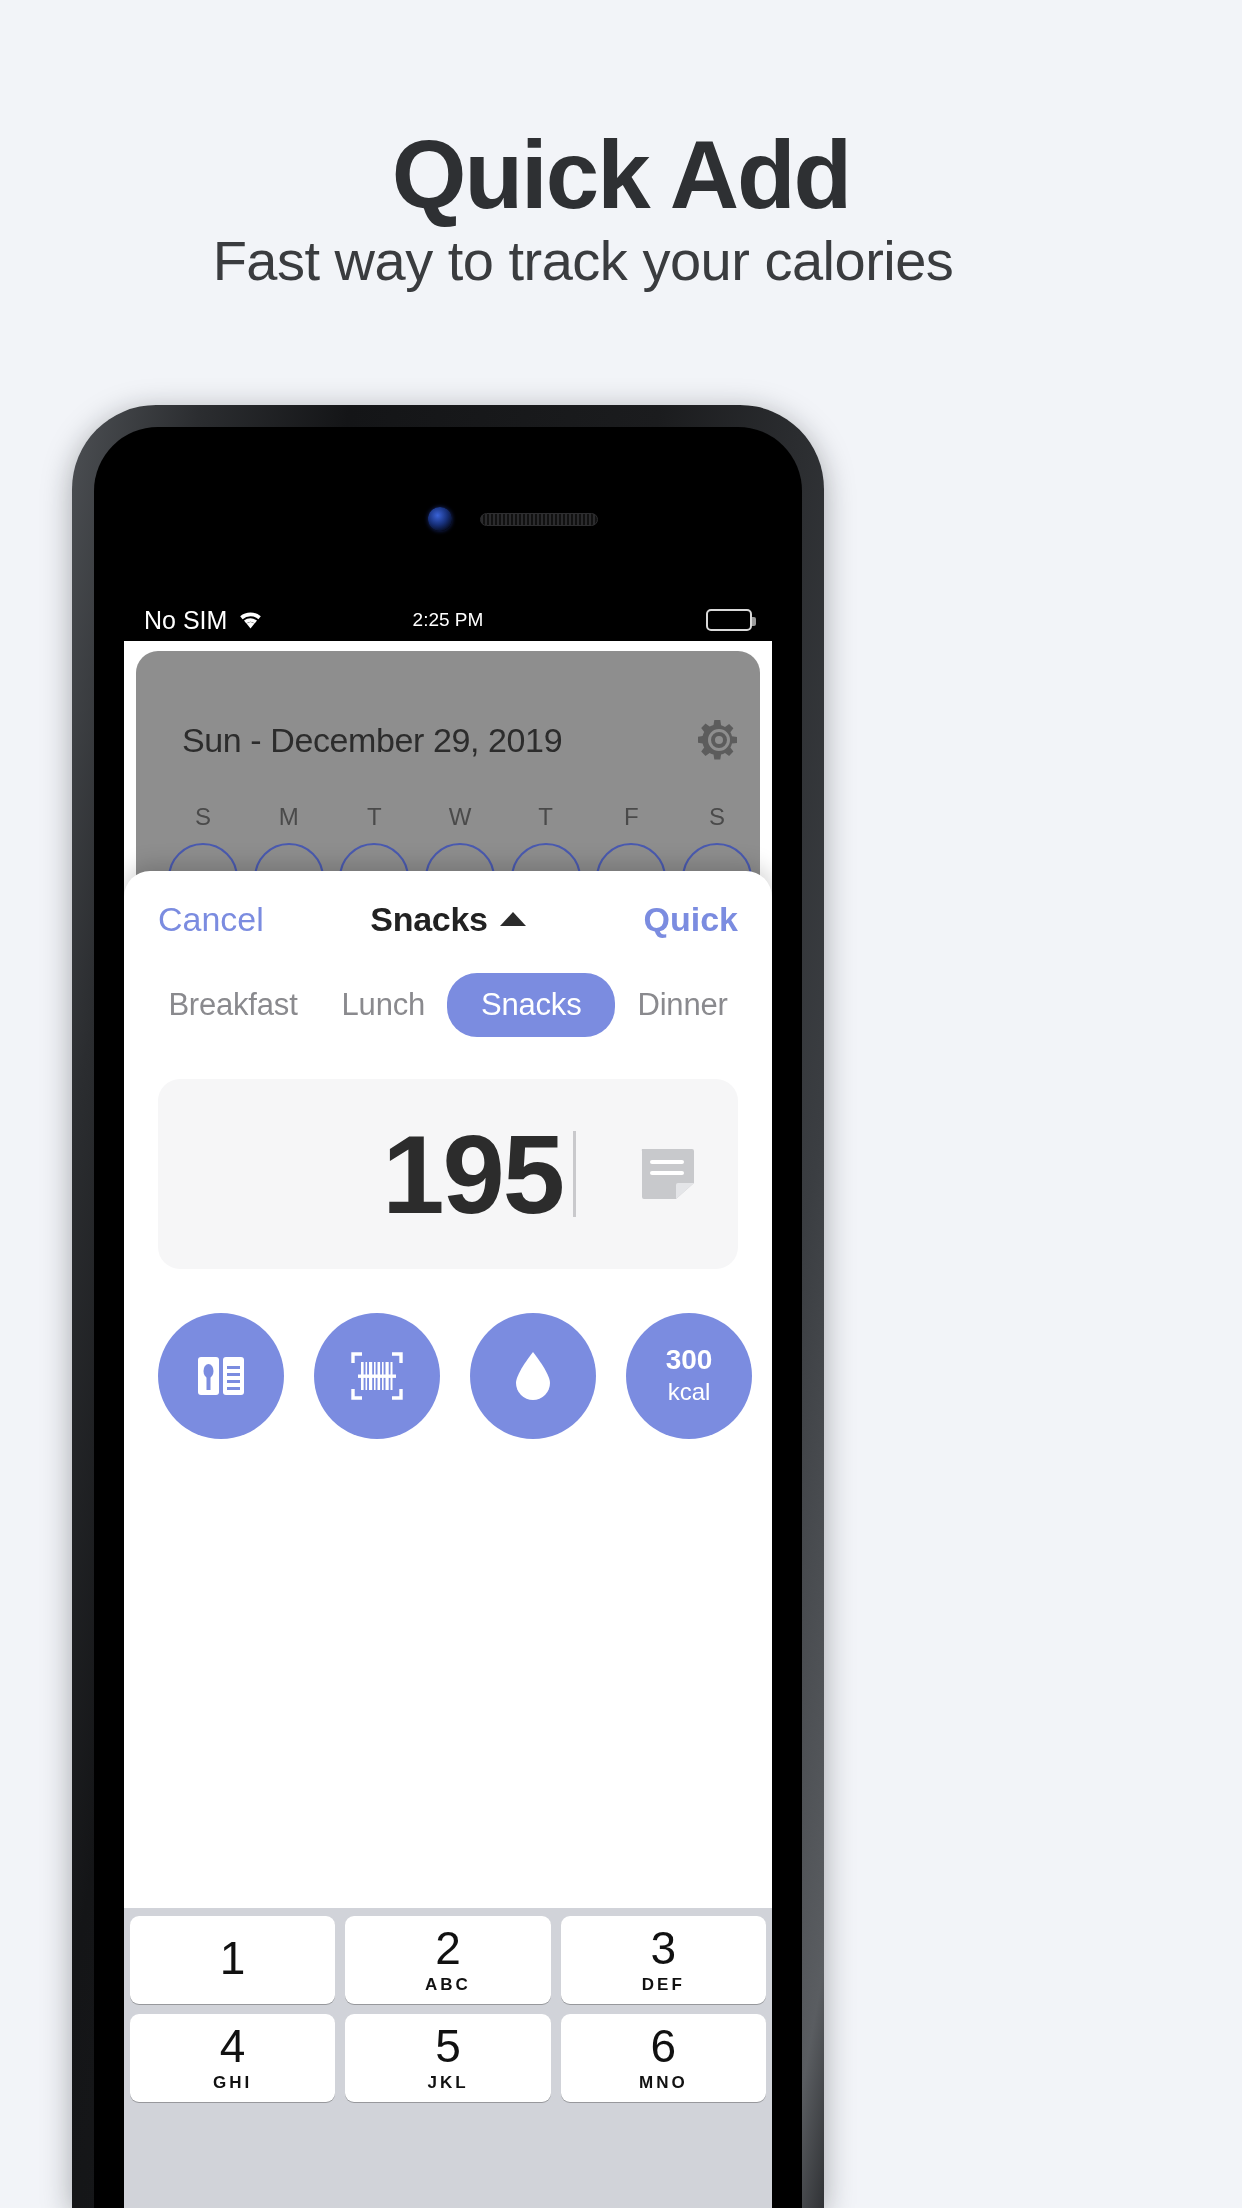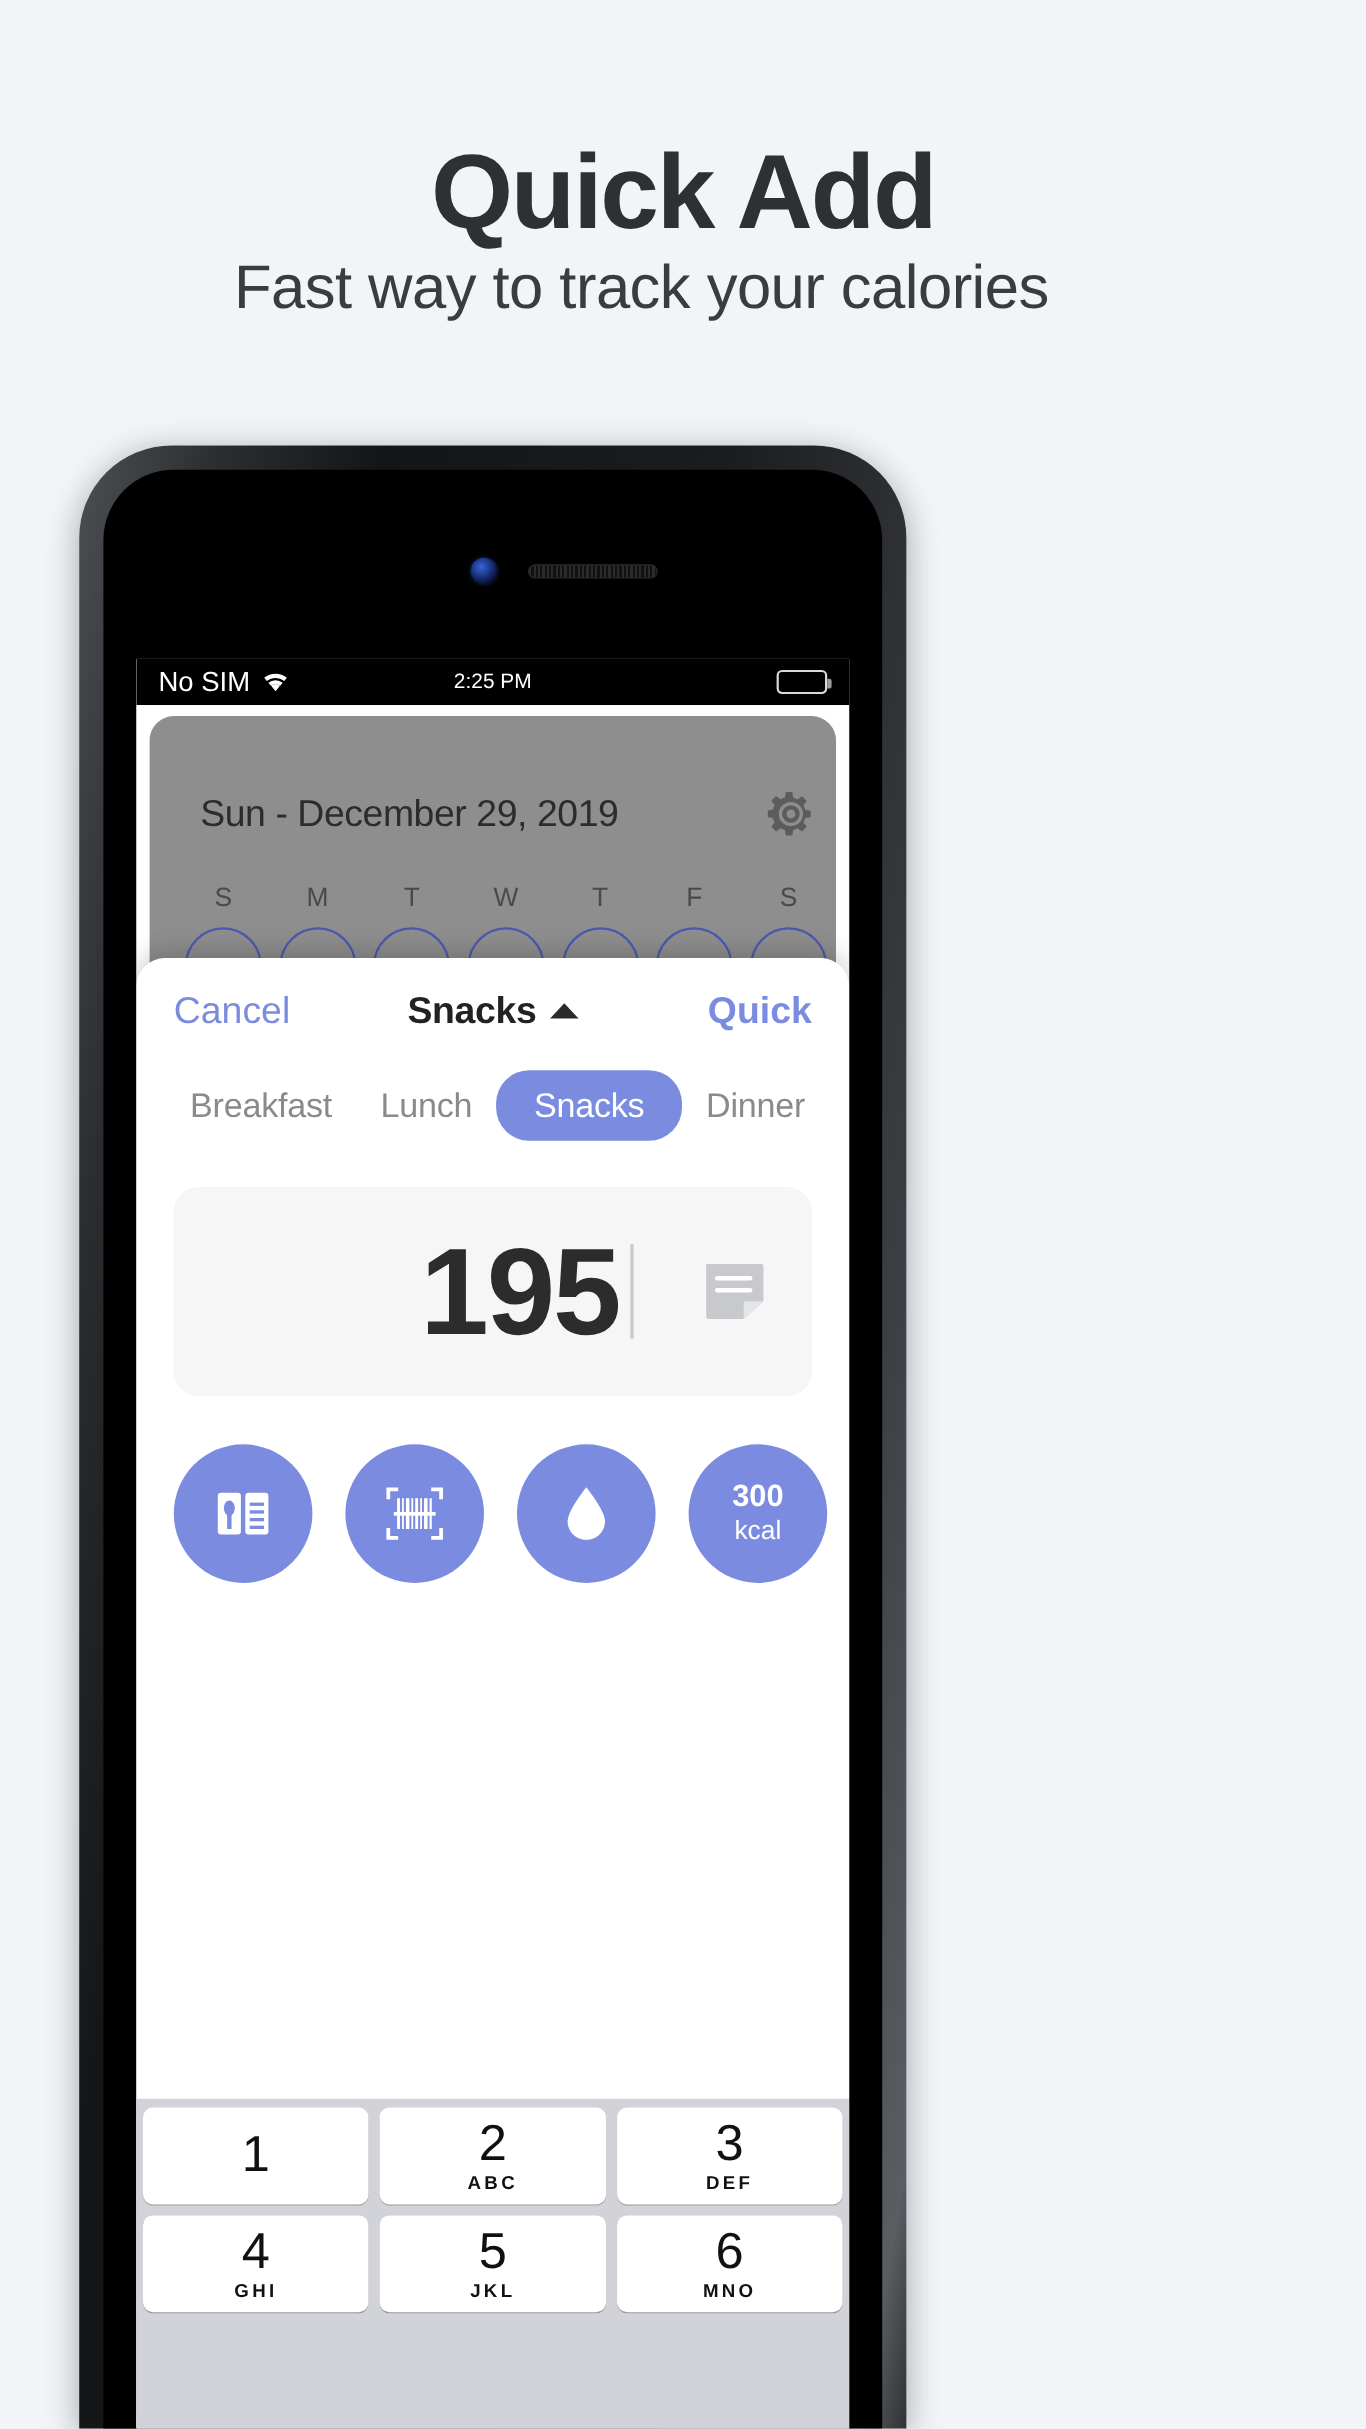--- a/index.html
+++ b/index.html
@@ -78,21 +78,21 @@
   .sb-time { position: absolute; left: 0; width: 648px; text-align: center;
              font-size: 19px; font-weight: 500; pointer-events: none; }
   .sb-right { margin-left: auto; display: flex; align-items: center; }
   .battery { width: 46px; height: 22px; border: 2px solid #d9d9d9; border-radius: 5px;
              position: relative; padding: 2px; }
   .battery::after { content:""; position:absolute; right:-6px; top:6px; width:4px; height:9px;
                     background:#9a9a9a; border-radius: 0 2px 2px 0; }
   .battery-fill { width: 100%; height: 100%; background: #fff; border-radius: 2px; }
 
   
-  .app-bg { position: relative; height: 1567px; background: #fff; }
+  .app-bg { position: relative; height: 1567px; background: #fff; border-radius: 16px; }
   .dim-card {
     position:absolute; left: 12px; top: 10px; width: 624px; height: 260px;
     background: #8e8e8e; border-radius: 22px;
   }
   .date-row { position:absolute; left: 46px; top: 66px; width: 560px;
               display:flex; align-items:center; justify-content: space-between; }
   .date-text { font-size: 34px; color: #2c2c2c; letter-spacing: -0.4px; }
   .gear { width: 46px; height: 46px; opacity: .62; }
   .weekdays { position:absolute; left: 28px; top: 152px; width: 592px;
               display:flex; justify-content: space-between; }
@@ -120,21 +120,21 @@
   .sheet-cancel { font-size: 34px; color: #7b8ce0; }
   .sheet-title {
     position:absolute; left:0; width: 648px; text-align:center;
     font-size: 34px; font-weight: bold; color: #222; letter-spacing:-0.3px;
     display:flex; align-items:center; justify-content:center; gap: 12px;
   }
   .caret-up { width:0;height:0;border-left:13px solid transparent;border-right:13px solid transparent;
               border-bottom:14px solid #2b2b2b; display:inline-block; }
   .sheet-save { font-size: 34px; font-weight: bold; color: #7b8ce0; position: relative; z-index: 2; }
 
-  .meal-tabs { display:flex; align-items:center; justify-content: flex-end;
+  .meal-tabs { display:flex; align-items:center; justify-content: center;
                padding: 6px 18px 0; }
   .meal-tab { font-size: 31px; color: #8a8a8e; padding: 14px 22px; border-radius: 30px;
               letter-spacing:-0.2px; }
   .meal-tab.active { background: #7b8ce0; color:#fff; padding: 14px 34px; }
 
   .cal-field {
     margin: 42px 34px 0; height: 190px; background: #f6f6f7; border-radius: 22px;
     display:flex; align-items:center; padding: 0 40px;
   }
   .cal-value {

